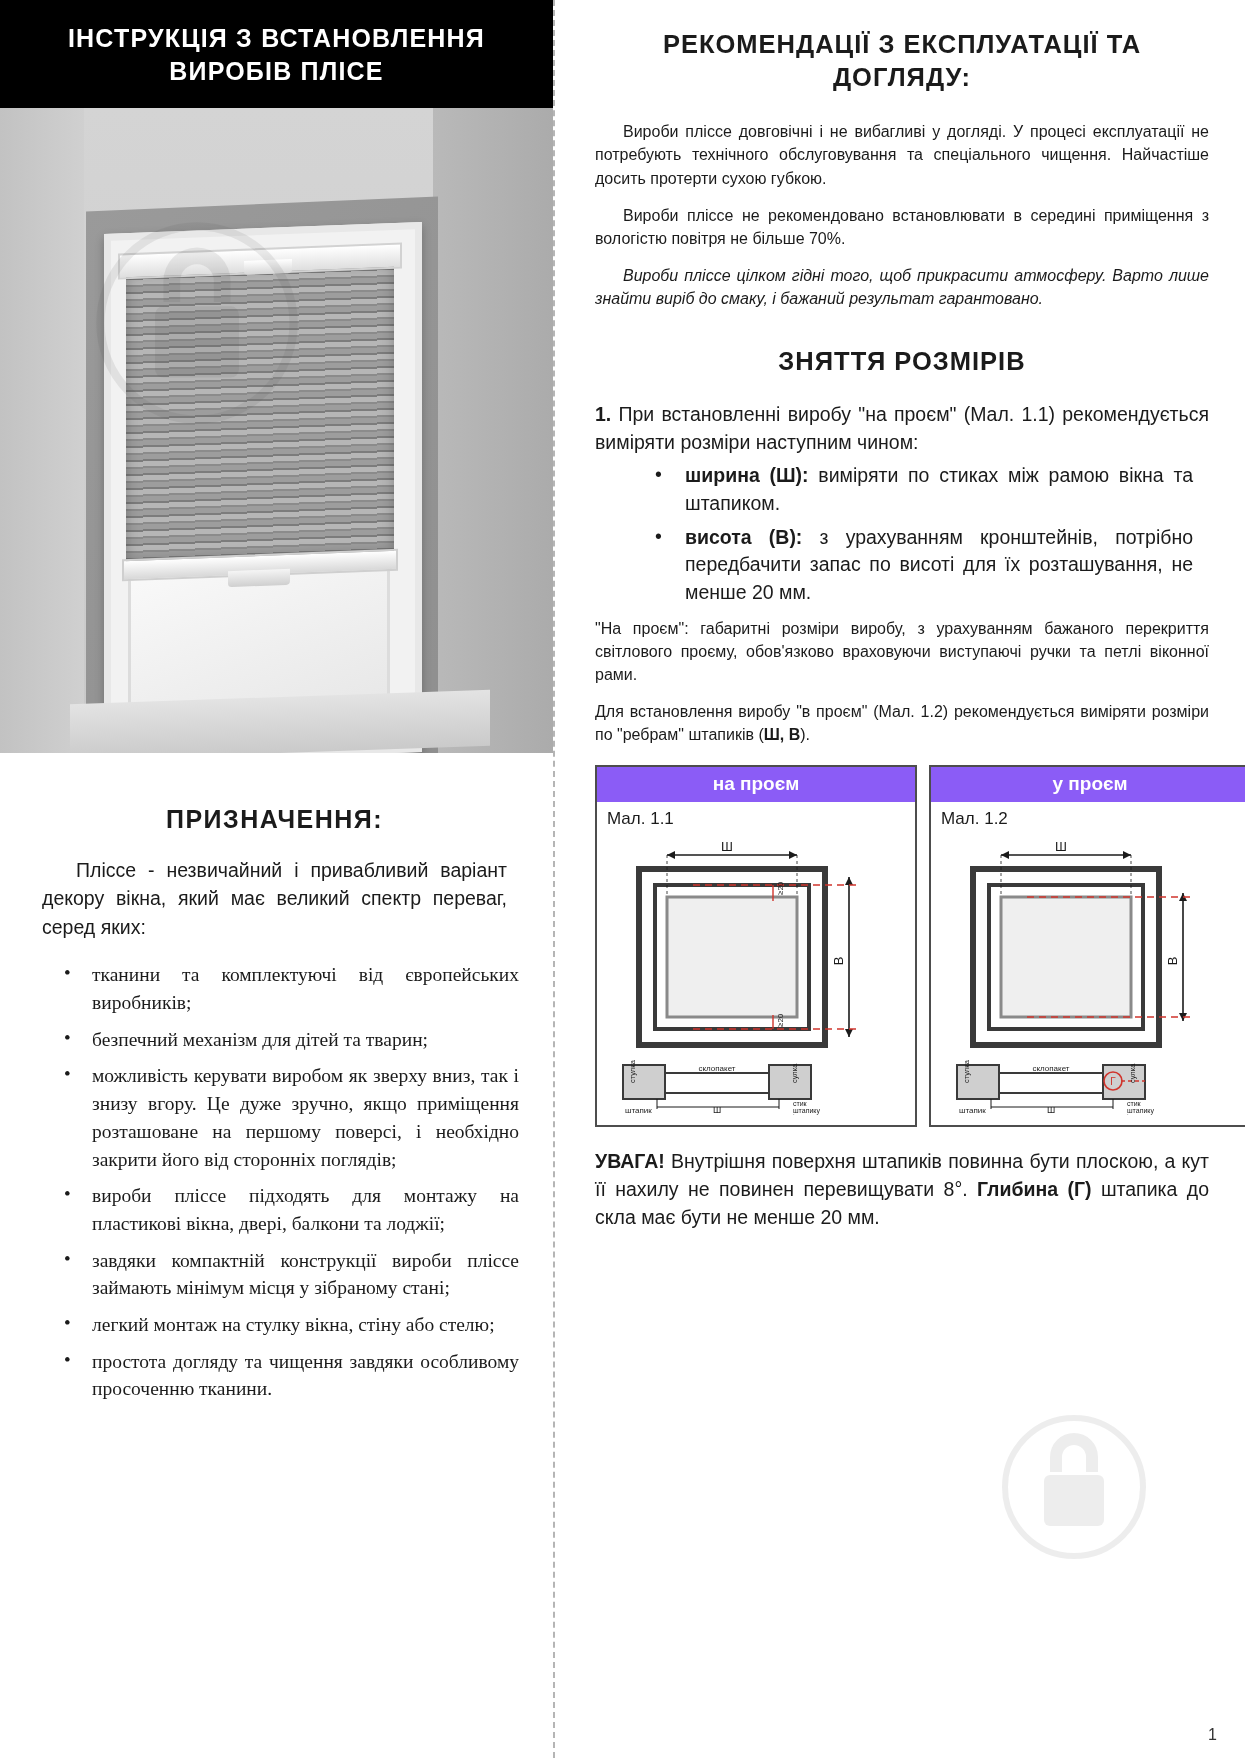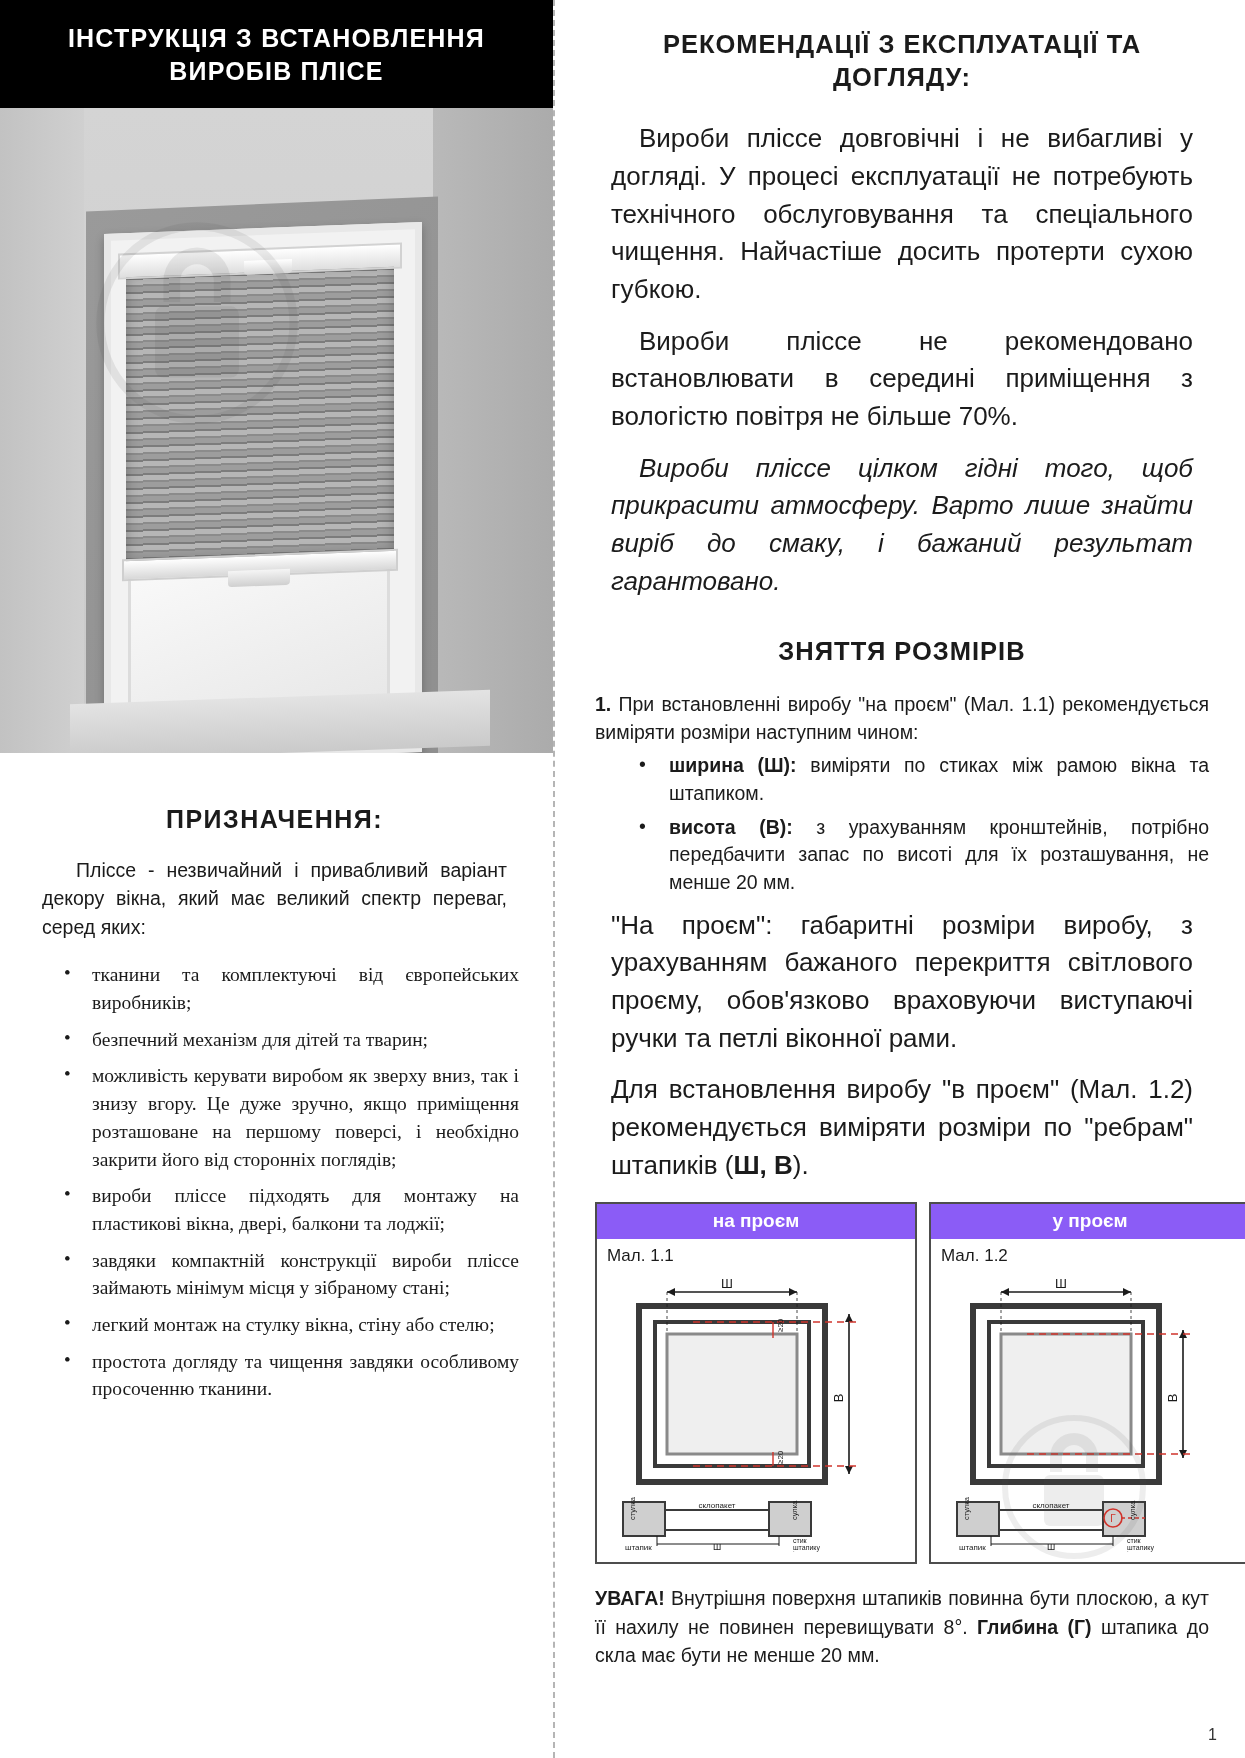--- a/index.html
+++ b/index.html
@@ -182,37 +182,37 @@
     letter-spacing: 1px;
     line-height: 1.3;
     margin: 0 0 26px;
     text-transform: uppercase;
   }
   .r-title.sub {
     margin-top: 34px;
     margin-bottom: 22px;
   }
   .p {
-    font-size: 26px;
+    font-size: 16px;
     line-height: 1.45;
     text-align: justify;
-    margin: 0 16px 14px;
+    margin: 0 0 14px;
     text-indent: 28px;
   }
   .p.noind { text-indent: 0; }
   .p.italic { font-style: italic; }
   .num-item {
     font-size: 19.5px;
     line-height: 1.45;
     text-align: justify;
     margin: 0 0 6px;
   }
   ul.rbul {
     list-style: none;
-    margin: 0 0 10px; padding: 0;
+    margin: 0 16px 10px; padding: 0;
   }
   ul.rbul li {
     position: relative;
     padding-left: 74px;
     font-size: 19.5px;
     line-height: 1.42;
     text-align: justify;
     margin-bottom: 6px;
   }
   ul.rbul li::before {

